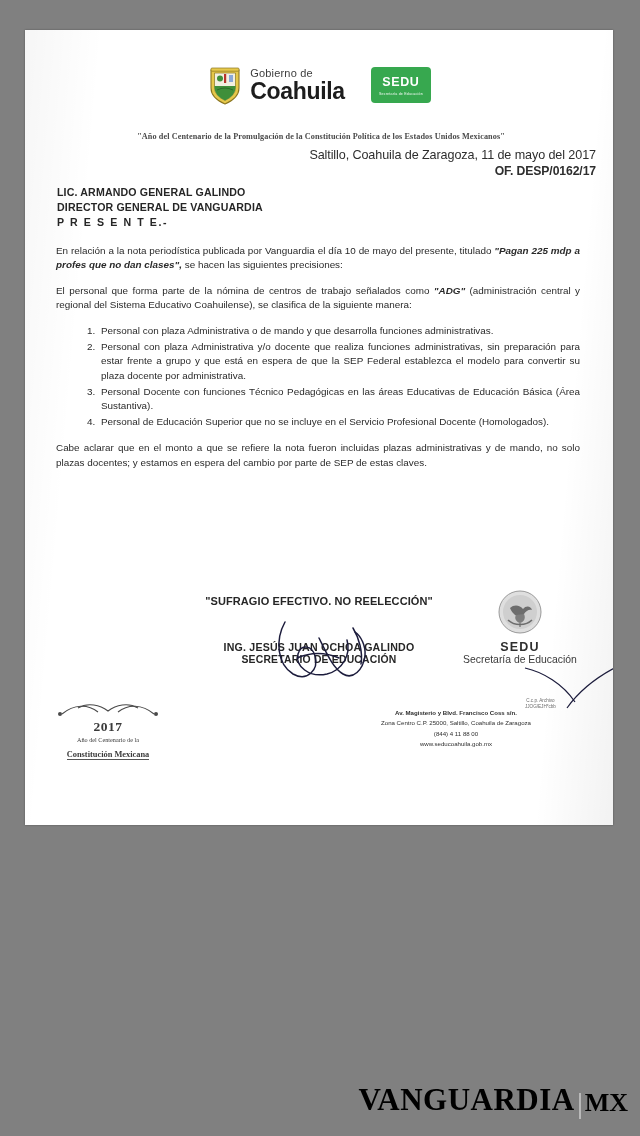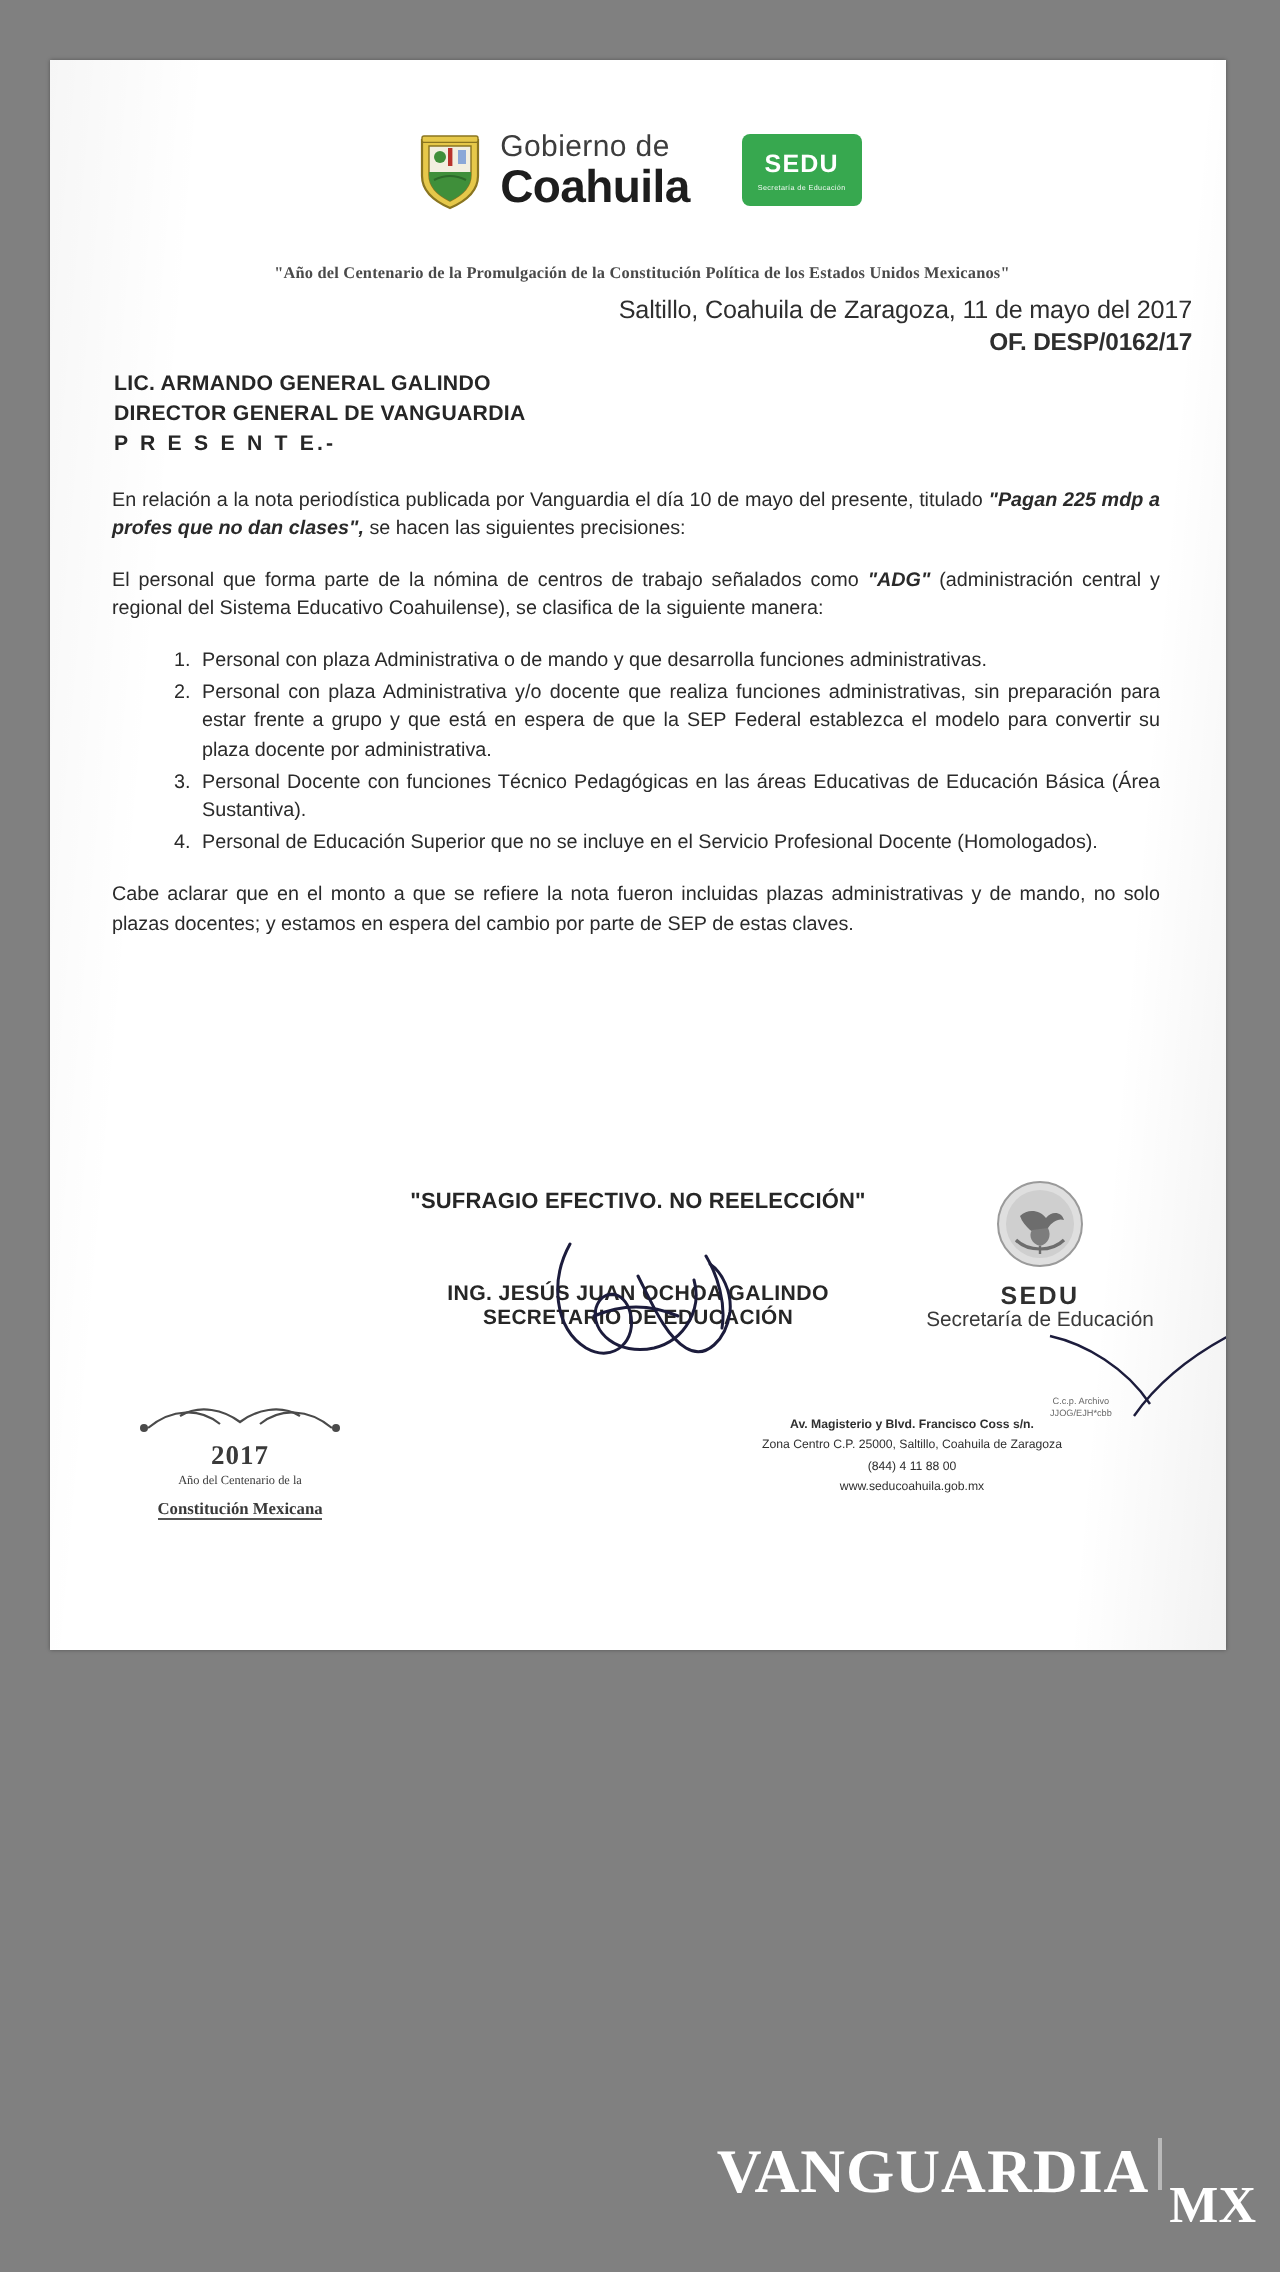--- a/index.html
+++ b/index.html
@@ -52,21 +52,21 @@
   .shield {
     width: 36px;
     height: 42px;
     position: relative;
   }
   .brand-words {
     line-height: 1;
     color: #2b2b2b;
   }
   .brand-small {
-    font-size: 15px;
+    font-size: 11px;
     letter-spacing: 0.2px;
     color: #3d3d3d;
     margin-bottom: 1px;
   }
   .brand-big {
     font-size: 23px;
     font-weight: bold;
     letter-spacing: -0.3px;
     color: #1d1d1d;
   }
@@ -248,21 +248,21 @@
     left: 498px;
     top: 628px;
     width: 110px;
     height: 60px;
     pointer-events: none;
   }
 
   
   .centenary-logo {
     position: absolute;
-    left: 30px;
+    left: 18px;
     top: 672px;
     width: 130px;
     text-align: center;
     color: #3a3a3a;
     font-family: "Liberation Serif", serif;
   }
   .centenary-flourish { height: 14px; }
   .centenary-year {
     font-size: 13.5px;
     font-weight: bold;
@@ -292,22 +292,22 @@
     font-weight: bold;
   }
   .footer-address .fa-line.light { font-weight: normal; }
 
   
   .watermark {
     position: absolute;
     right: 12px;
     bottom: 18px;
     display: flex;
-    align-items: flex-start;
-    color: #ffffff;
+    align-items: flex-end;
+    color: #000000;
     font-family: "Liberation Serif", serif;
     letter-spacing: 0.5px;
   }
   .wm-main {
     font-size: 31px;
     font-weight: bold;
   }
   .wm-bar {
     display: inline-block;
     width: 2px;

